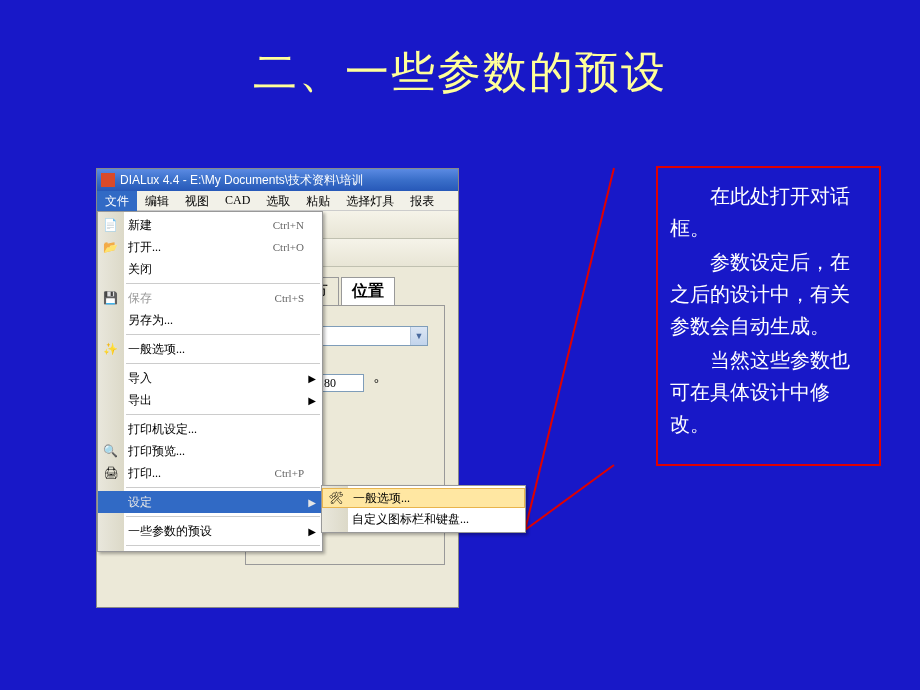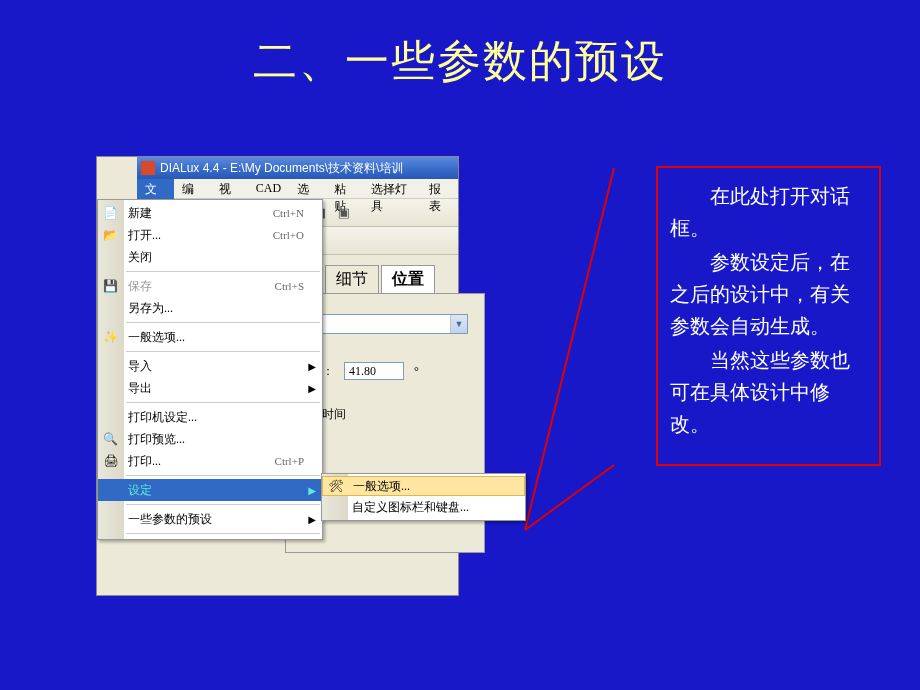--- a/index.html
+++ b/index.html
@@ -9,32 +9,31 @@
       background: #1818c8;
       font-family: "SimSun", "宋体", serif;
       position: relative;
       overflow: hidden;
     }
     .slide-title {
       text-align: center;
       color: #ffff99;
       font-size: 44px;
       font-weight: normal;
-      padding-top: 32px;
+      padding-top: 43px;
       letter-spacing: 2px;
     }
     .app-window {
       position: absolute;
       left: 96px;
-      top: 156px;
+      top: 168px;
       width: 363px;
       height: 440px;
       background: #ece9d8;
       border: 1px solid #888;
-      padding-left: 40px;
     }
     .titlebar {
       height: 22px;
       background: linear-gradient(to bottom, #5b8ae3, #3a6fc9, #2758b8);
       display: flex;
       align-items: center;
       padding: 0 4px;
       color: #fff;
       font-size: 12px;
       font-family: "Tahoma", sans-serif;
@@ -196,21 +195,21 @@
       font-size: 12px;
     }
     .menu-item .mi-shortcut {
       margin-left: auto;
       color: #666;
       font-size: 11px;
     }
     .menu-item.disabled { color: #999; }
     .menu-item.hover {
       background: #316ac5;
-      color: #5eead4;
+      color: #e5e5e5;
     }
     .menu-sep {
       height: 1px;
       background: #ccc;
       margin: 3px 2px 3px 28px;
     }
     .submenu-arrow {
       position: absolute;
       right: 6px;
       font-size: 10px;

